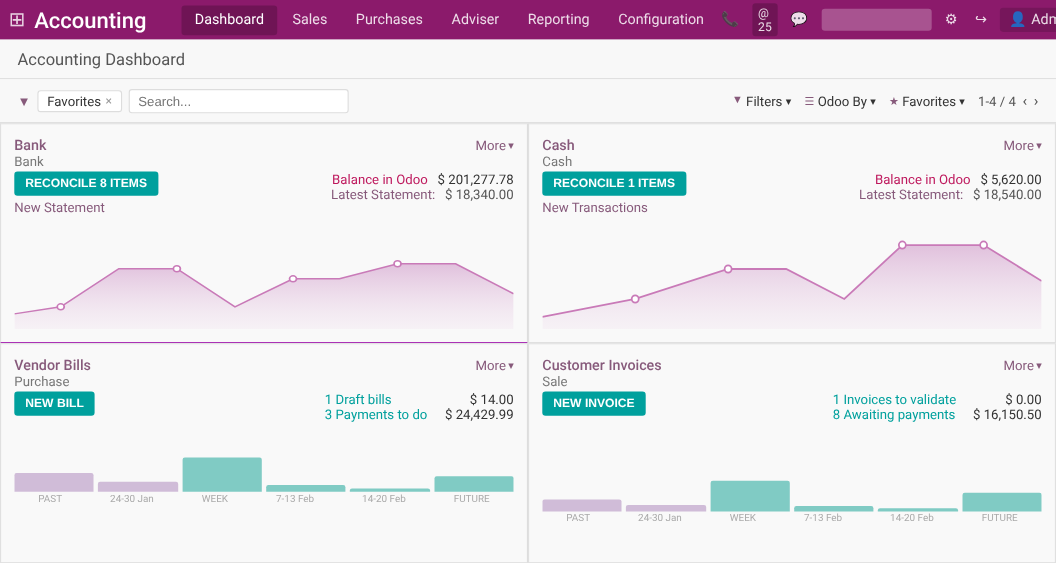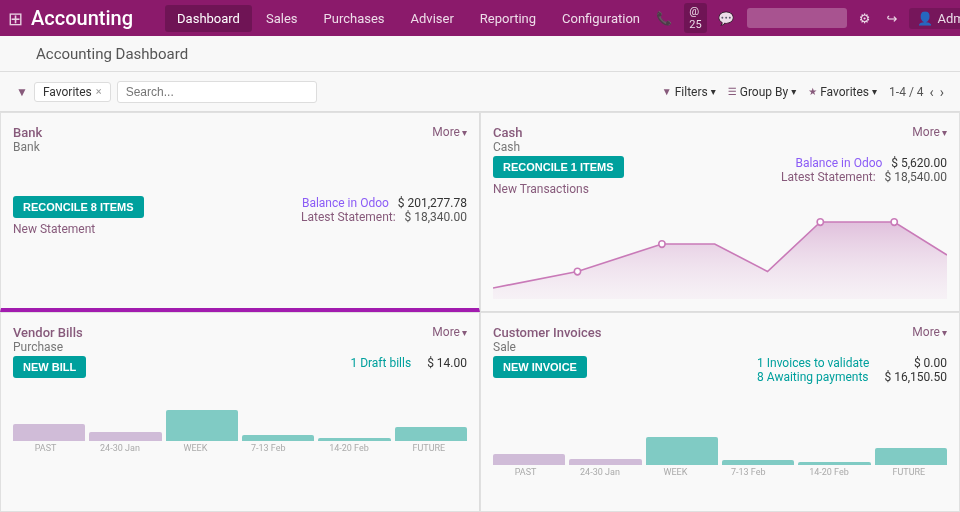--- a/index.html
+++ b/index.html
@@ -34,21 +34,21 @@
 
     
     .breadcrumb-bar {
       background: #f8f8f8;
       border-bottom: 1px solid #ddd;
       padding: 0 16px;
       height: 36px;
       display: flex;
       align-items: center;
     }
-    .breadcrumb-title { font-size: 15px; color: #555; margin-left: 20px; }
+    .breadcrumb-title { font-size: 15px; color: #555; }
 
     
     .filter-bar {
       background: #f8f8f8;
       border-bottom: 1px solid #ddd;
       padding: 6px 16px;
       display: flex;
       align-items: center;
       justify-content: space-between;
       height: 40px;
@@ -97,21 +97,21 @@
       padding: 5px 10px;
       font-size: 11px;
       font-weight: 600;
       border-radius: 3px;
       cursor: pointer;
       display: inline-block;
       margin-right: 8px;
     }
     .new-link { color: #875a7b; font-size: 12px; cursor: pointer; margin-top: 4px; display: inline-block; }
     .balance-info { text-align: right; font-size: 12px; }
-    .balance-label { color: #8b5cf6; }
+    .balance-label { color: #be185d; }
     .balance-value { color: #333; }
     .balance-latest-label { color: #875a7b; }
     .balance-latest-value { color: #555; }
 
     
     .chart-area { flex: 1; position: relative; overflow: hidden; min-height: 60px; }
 
     
     .line-chart svg { width: 100%; height: 100%; }
 
@@ -176,40 +176,40 @@
   </div>
   <div class="filter-right">
     <div class="filter-controls">
       <div class="filter-btn">
         <span style="color:#875a7b;">▼</span>
         <span style="color:#333;font-size:12px;">Filters</span>
         <span style="color:#333;font-size:10px;">▾</span>
       </div>
       <div class="filter-btn">
         <span style="color:#875a7b;">☰</span>
-        <span style="color:#333;font-size:12px;">Group By</span>
+        <span style="color:#333;font-size:12px;">Odoo By</span>
         <span style="color:#333;font-size:10px;">▾</span>
       </div>
       <div class="filter-btn">
         <span style="color:#875a7b;">★</span>
         <span style="color:#333;font-size:12px;">Favorites</span>
         <span style="color:#333;font-size:10px;">▾</span>
       </div>
     </div>
     <div class="pagination">
       <span>1-4 / 4</span>
       <span class="pag-btn">‹</span>
       <span class="pag-btn">›</span>
     </div>
   </div>
 </div>
 
 <div class="dashboard-wrapper">
 
-  <div class="card" style="border-right:1px solid #ddd;border-bottom:4px solid #a21caf;gap:40px;">
+  <div class="card" style="border-right:1px solid #ddd;border-bottom:1px solid #a21caf;">
     <div class="card-header">
       <div>
         <div class="card-title">Bank</div>
         <div class="card-subtitle">Bank</div>
       </div>
       <div class="more-btn">
         <span>More</span>
         <span class="more-arrow">▾</span>
       </div>
     </div>
@@ -300,20 +300,24 @@
     </div>
     <div style="display:flex;justify-content:space-between;align-items:flex-start;margin-bottom:6px;">
       <div>
         <button class="reconcile-btn">NEW BILL</button>
       </div>
       <div style="text-align:right;font-size:12px;">
         <div style="display:flex;justify-content:space-between;gap:16px;">
           <span class="teal-link">1 Draft bills</span>
           <span>$ 14.00</span>
         </div>
+        <div style="display:flex;justify-content:space-between;gap:16px;">
+          <span class="teal-link">3 Payments to do</span>
+          <span>$ 24,429.99</span>
+        </div>
       </div>
     </div>
 
     <div class="chart-area">
       <div style="display:flex;align-items:flex-end;gap:4px;height:75px;padding-bottom:18px;">
         <div style="flex:1;display:flex;flex-direction:column;justify-content:flex-end;height:100%;">
           <div style="background:#d0bcd8;height:30%;border-radius:2px 2px 0 0;"></div>
         </div>
         <div style="flex:1;display:flex;flex-direction:column;justify-content:flex-end;height:100%;">
           <div style="background:#d0bcd8;height:15%;border-radius:2px 2px 0 0;"></div>

